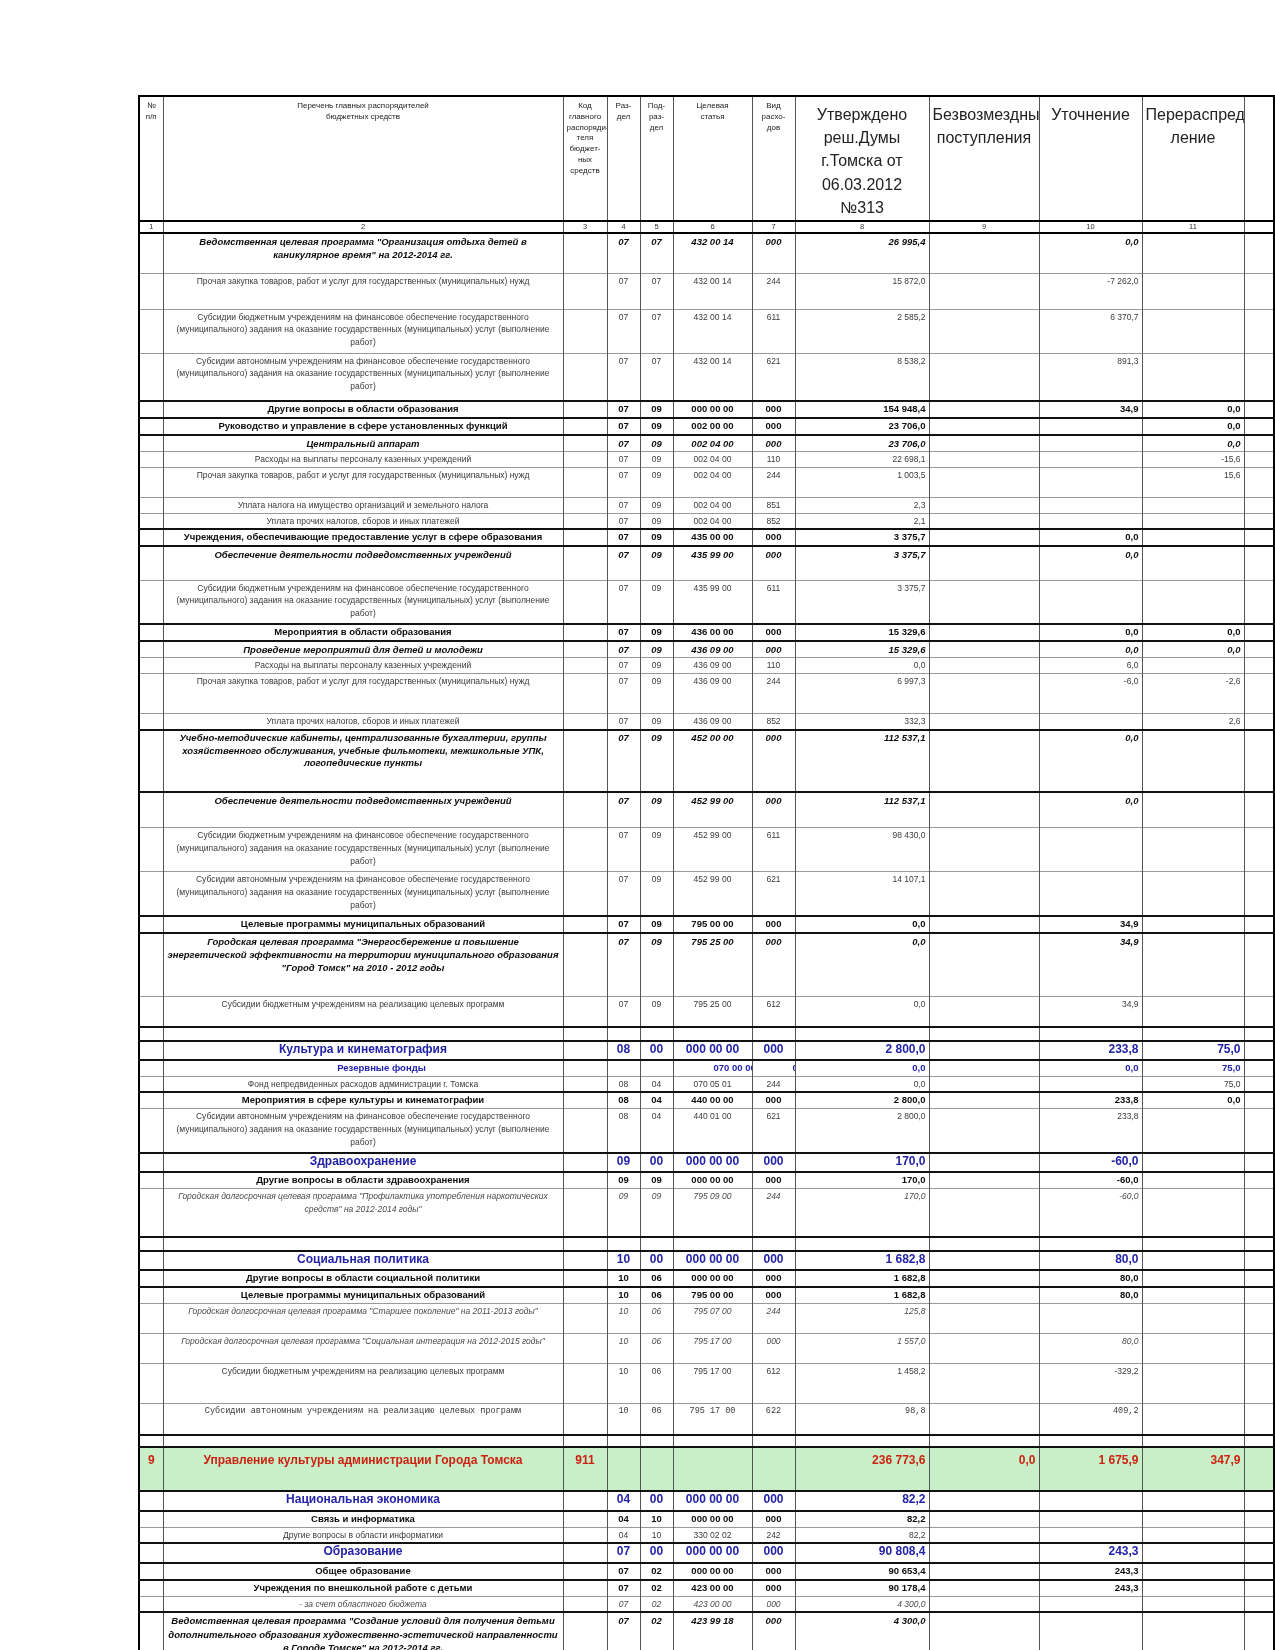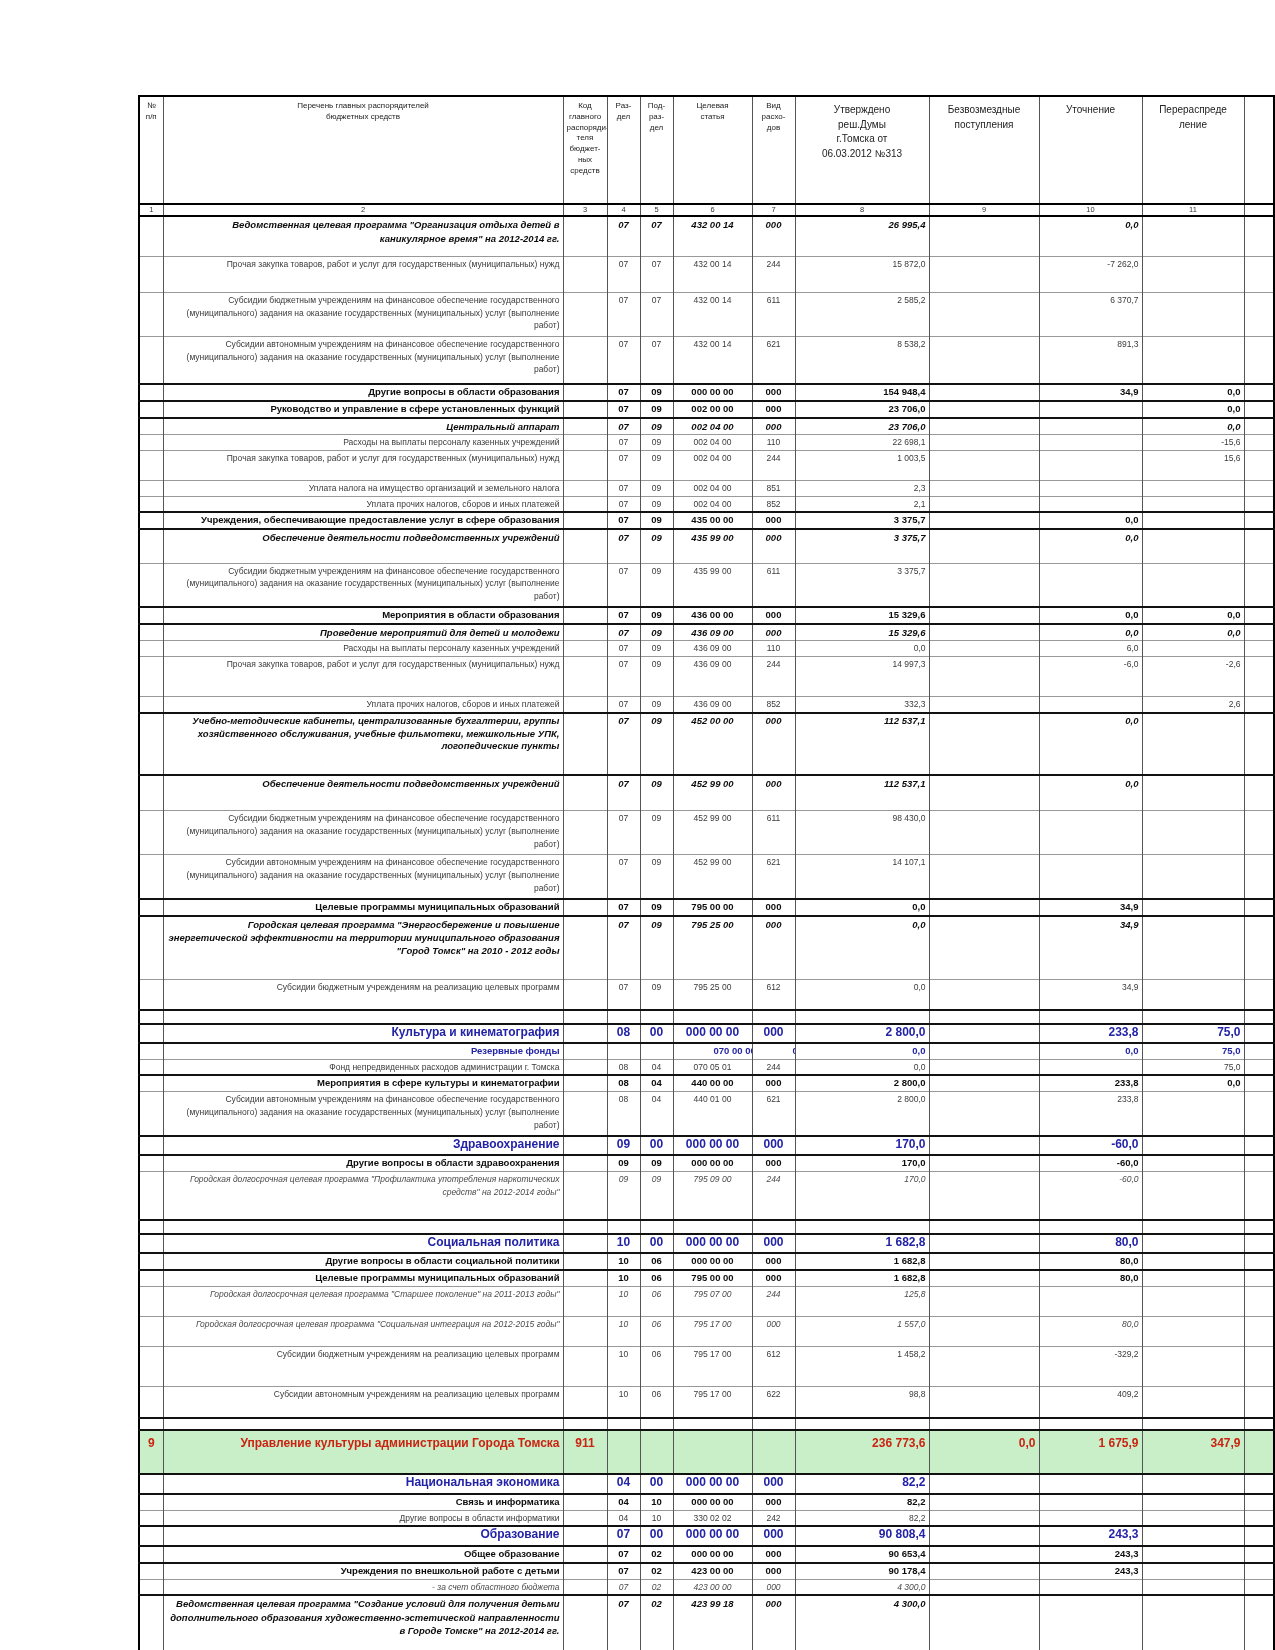--- a/index.html
+++ b/index.html
@@ -7,39 +7,39 @@
         font-family:"Liberation Sans", sans-serif;}
   #tblwrap{position:absolute;left:138px;top:95px;width:1137px;}
   table{border-collapse:collapse;table-layout:fixed;width:1135px;}
   td,th{border-left:1px solid #555;border-right:1px solid #555;vertical-align:top;
         overflow:hidden;padding:1px 3px;box-sizing:border-box;}
   table{border-top:2px solid #000;border-left:2px solid #000;border-right:2px solid #000;}
   
   thead th{font-weight:normal;text-align:center;vertical-align:top;color:#222;
            white-space:pre-line;padding-top:4px;border-bottom:2px solid #000;}
   th.hsmall{font-size:8px;line-height:1.35;}
-  th.hbig{font-size:10px;line-height:1.45;padding-top:6px;}
+  th.hbig{font-size:16px;line-height:1.45;padding-top:6px;}
   tr.colnums td{font-size:7.5px;color:#333;text-align:center;padding:1px 0;
                 border-bottom:2px solid #000;line-height:1.1;}
   
   tbody td{color:#3a3a3a;}
   tr.r-n  td{font-size:8.5px;line-height:1.5;border-top:1px solid #999;}
   tr.r-i  td{font-size:8.5px;line-height:1.5;border-top:1px solid #999;font-style:italic;color:#4a4a4a;}
   tr.r-b  td{font-size:9.5px;line-height:1.35;border-top:2px solid #111;font-weight:bold;color:#0d0d0d;}
   tr.r-bi td{font-size:9.5px;line-height:1.4;border-top:2px solid #111;font-weight:bold;font-style:italic;color:#0d0d0d;}
   tr.r-nb td{font-size:12px;line-height:1.3;border-top:2px solid #111;font-weight:bold;color:#2323a8;padding-top:0;padding-bottom:2px;}
   tr.r-nbs td{font-size:9.5px;line-height:1.3;border-top:2px solid #111;font-weight:bold;color:#2323a8;padding-left:40px;}
   tr.r-gap td{border-top:2px solid #111;}
   tr.r-green td{background:#c8efc8;color:#cc2211;font-weight:bold;font-size:12px;line-height:1.4;
                 border-top:2px solid #111;border-bottom:2px solid #111;padding-top:4px;}
   
   td.c-num{text-align:center;}
   td.c-code,td.c-rz,td.c-pr,td.c-ts,td.c-vr{text-align:center;white-space:nowrap;}
   td.c-v8,td.c-v9,td.c-v10,td.c-v11{text-align:right;white-space:nowrap;}
-  td.c-name{text-align:right;}
+  td.c-name{text-align:center;}
   td.c-v12{border-right:none;}
 </style>
 </head>
 <body>
 
 <div id="page">
   <div id="tblwrap">
     <table>
       <colgroup>
         <col style="width:24px">
@@ -344,21 +344,21 @@
             <td class="c-v12"></td>
           </tr>
           <tr class="r-n" style="height: 40px;">
             <td class="c-num"></td>
             <td class="c-name">Прочая закупка товаров, работ и услуг для государственных (муниципальных) нужд</td>
             <td class="c-code"></td>
             <td class="c-rz">07</td>
             <td class="c-pr">09</td>
             <td class="c-ts">436 09 00</td>
             <td class="c-vr">244</td>
-            <td class="c-v8">14 997,3</td>
+            <td class="c-v8">6 997,3</td>
             <td class="c-v9"></td>
             <td class="c-v10">-6,0</td>
             <td class="c-v11">-2,6</td>
             <td class="c-v12"></td>
           </tr>
           <tr class="r-n">
             <td class="c-num"></td>
             <td class="c-name">Уплата прочих налогов, сборов и иных платежей</td>
             <td class="c-code"></td>
             <td class="c-rz">07</td>
@@ -686,21 +686,21 @@
             <td class="c-rz">10</td>
             <td class="c-pr">06</td>
             <td class="c-ts">795 17 00</td>
             <td class="c-vr">612</td>
             <td class="c-v8">1 458,2</td>
             <td class="c-v9"></td>
             <td class="c-v10">-329,2</td>
             <td class="c-v11"></td>
             <td class="c-v12"></td>
           </tr>
-          <tr class="r-n" style="height: 32px;">
+          <tr class="r-n" style="height: 32px; font-family: Liberation Mono, monospace;">
             <td class="c-num"></td>
             <td class="c-name">Субсидии автономным учреждениям на реализацию целевых  программ</td>
             <td class="c-code"></td>
             <td class="c-rz">10</td>
             <td class="c-pr">06</td>
             <td class="c-ts">795 17 00</td>
             <td class="c-vr">622</td>
             <td class="c-v8">98,8</td>
             <td class="c-v9"></td>
             <td class="c-v10">409,2</td>

